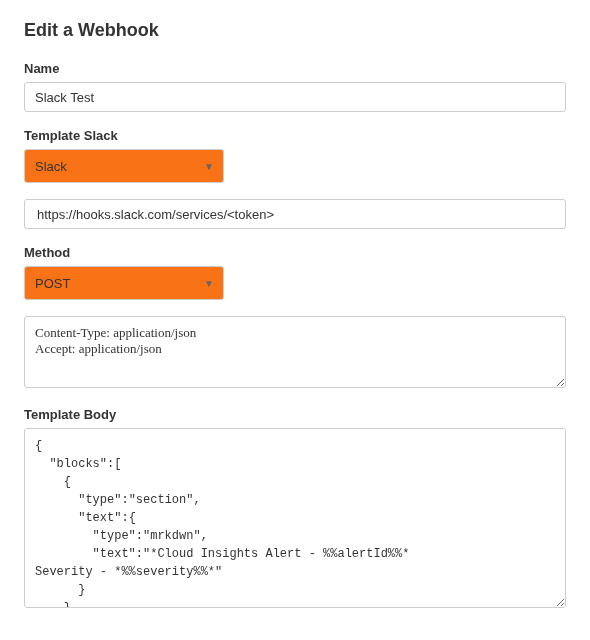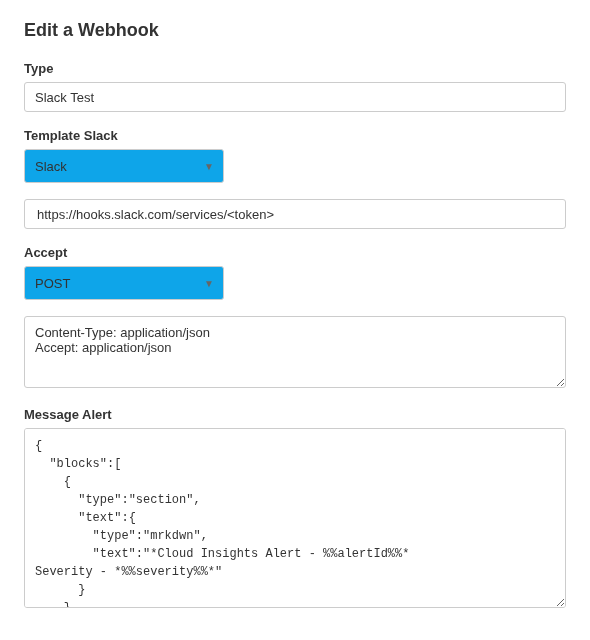--- a/index.html
+++ b/index.html
@@ -55,21 +55,21 @@
     }
 
     .form-select {
       width: 100%;
       height: 34px;
       padding: 6px 30px 6px 10px;
       border: 1px solid #ccc;
       border-radius: 3px;
       font-size: 13px;
       color: #333;
-      background: #0ea5e9;
+      background: #f97316;
       appearance: none;
       -webkit-appearance: none;
       cursor: pointer;
       outline: none;
     }
 
     .select-arrow {
       position: absolute;
       right: 10px;
       top: 50%;
@@ -84,21 +84,21 @@
       padding-left: 12px;
     }
 
     .form-textarea {
       width: 100%;
       padding: 8px 10px;
       border: 1px solid #ccc;
       border-radius: 3px;
       font-size: 13px;
       color: #333;
-      font-family: Liberation Sans, sans-serif;
+      font-family: Liberation Serif, serif;
       resize: vertical;
       outline: none;
     }
 
     .custom-header-textarea {
       height: 72px;
     }
 
     .message-body-textarea {
       height: 180px;
@@ -106,59 +106,59 @@
       font-size: 12px;
       line-height: 1.5;
     }
   </style>
 </head>
 <body>
 
 <h1 class="page-title">Edit a Webhook</h1>
 
 <div class="form-group">
-  <label class="form-label">Type</label>
+  <label class="form-label">Name</label>
   <input type="text" class="form-input" value="Slack Test" style="">
 </div>
 
 <div class="form-group">
   <label class="form-label">Template Slack</label>
   <div class="form-select-wrapper">
     <select class="form-select">
       <option>Slack</option>
       <option>Generic</option>
       <option>PagerDuty</option>
     </select>
     <span class="select-arrow">▼</span>
   </div>
 </div>
 
 <div class="form-group">
   <input type="text" class="form-input url-input" value="https://hooks.slack.com/services/&lt;token&gt;" style="">
 </div>
 
 <div class="form-group">
-  <label class="form-label">Accept</label>
+  <label class="form-label">Method</label>
   <div class="form-select-wrapper">
     <select class="form-select">
       <option>POST</option>
       <option>GET</option>
       <option>PUT</option>
     </select>
     <span class="select-arrow">▼</span>
   </div>
 </div>
 
 <div class="form-group">
   <textarea class="form-textarea custom-header-textarea" style="">Content-Type: application/json
 Accept: application/json</textarea>
 </div>
 
 <div class="form-group">
-  <label class="form-label">Message Alert</label>
+  <label class="form-label">Template Body</label>
   <textarea class="form-textarea message-body-textarea" style="">{
   "blocks":[
     {
       "type":"section",
       "text":{
         "type":"mrkdwn",
         "text":"*Cloud Insights Alert - %%alertId%%*
 Severity - *%%severity%%*"
       }
     },

